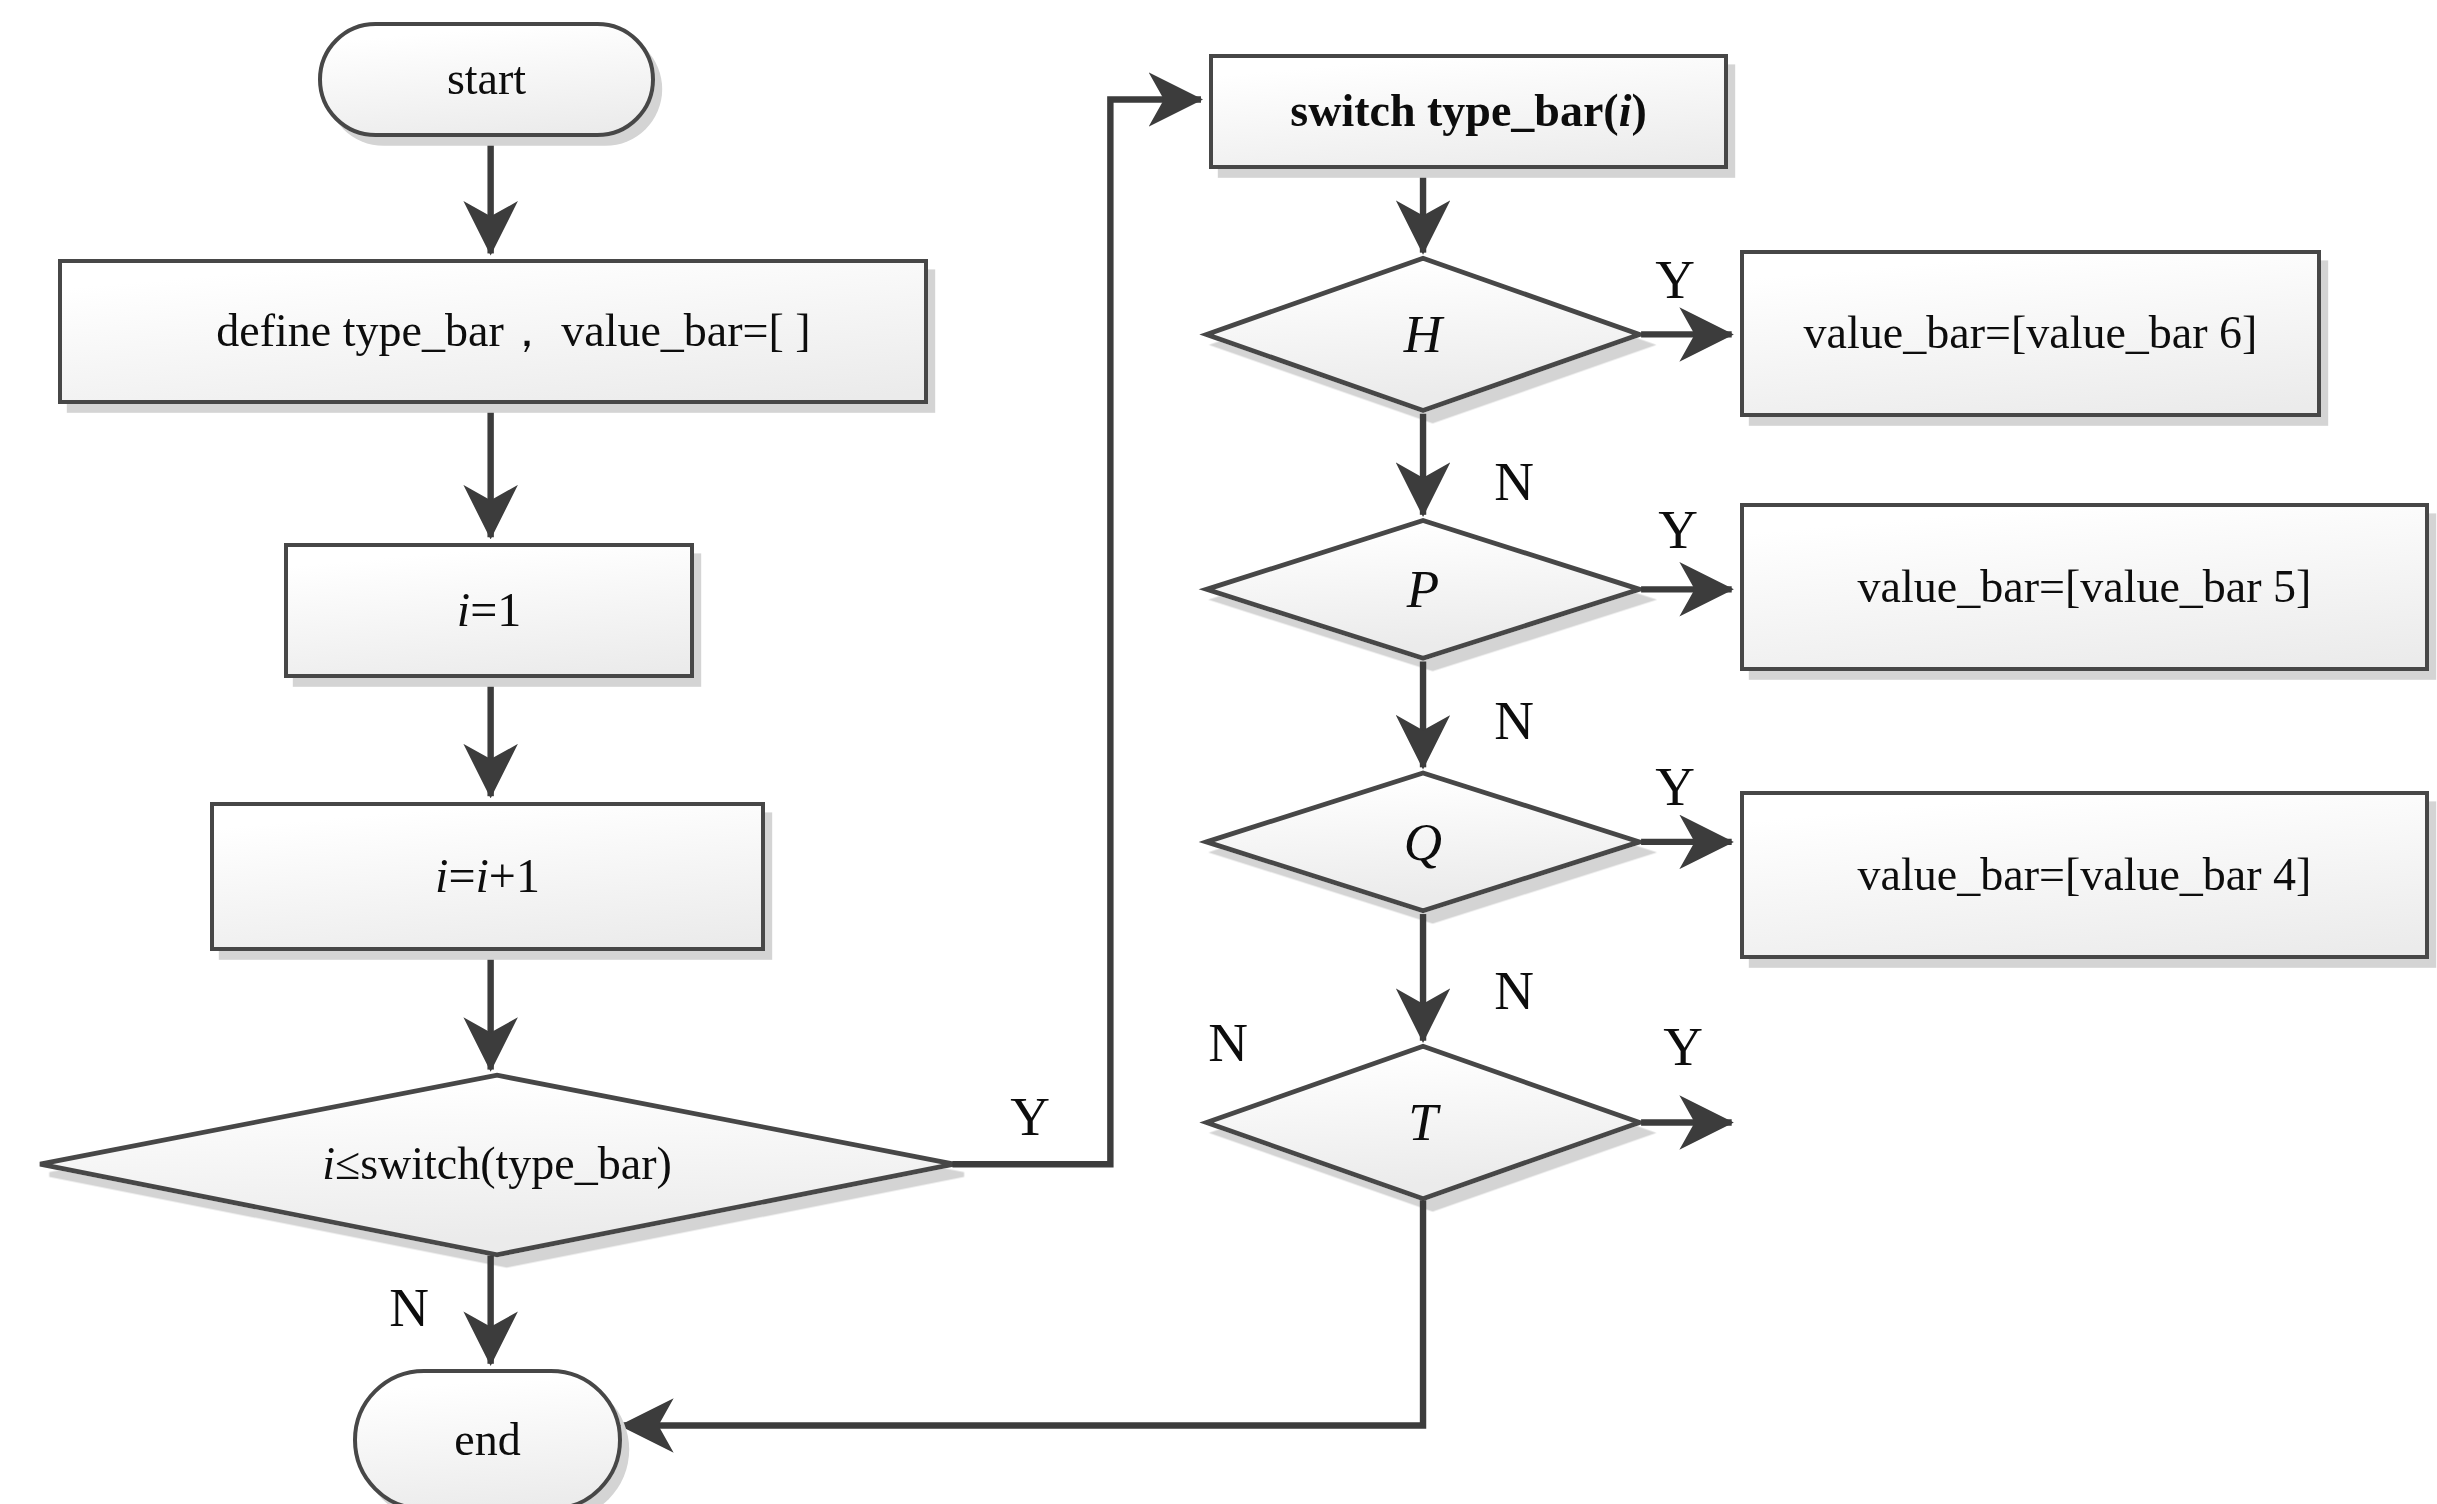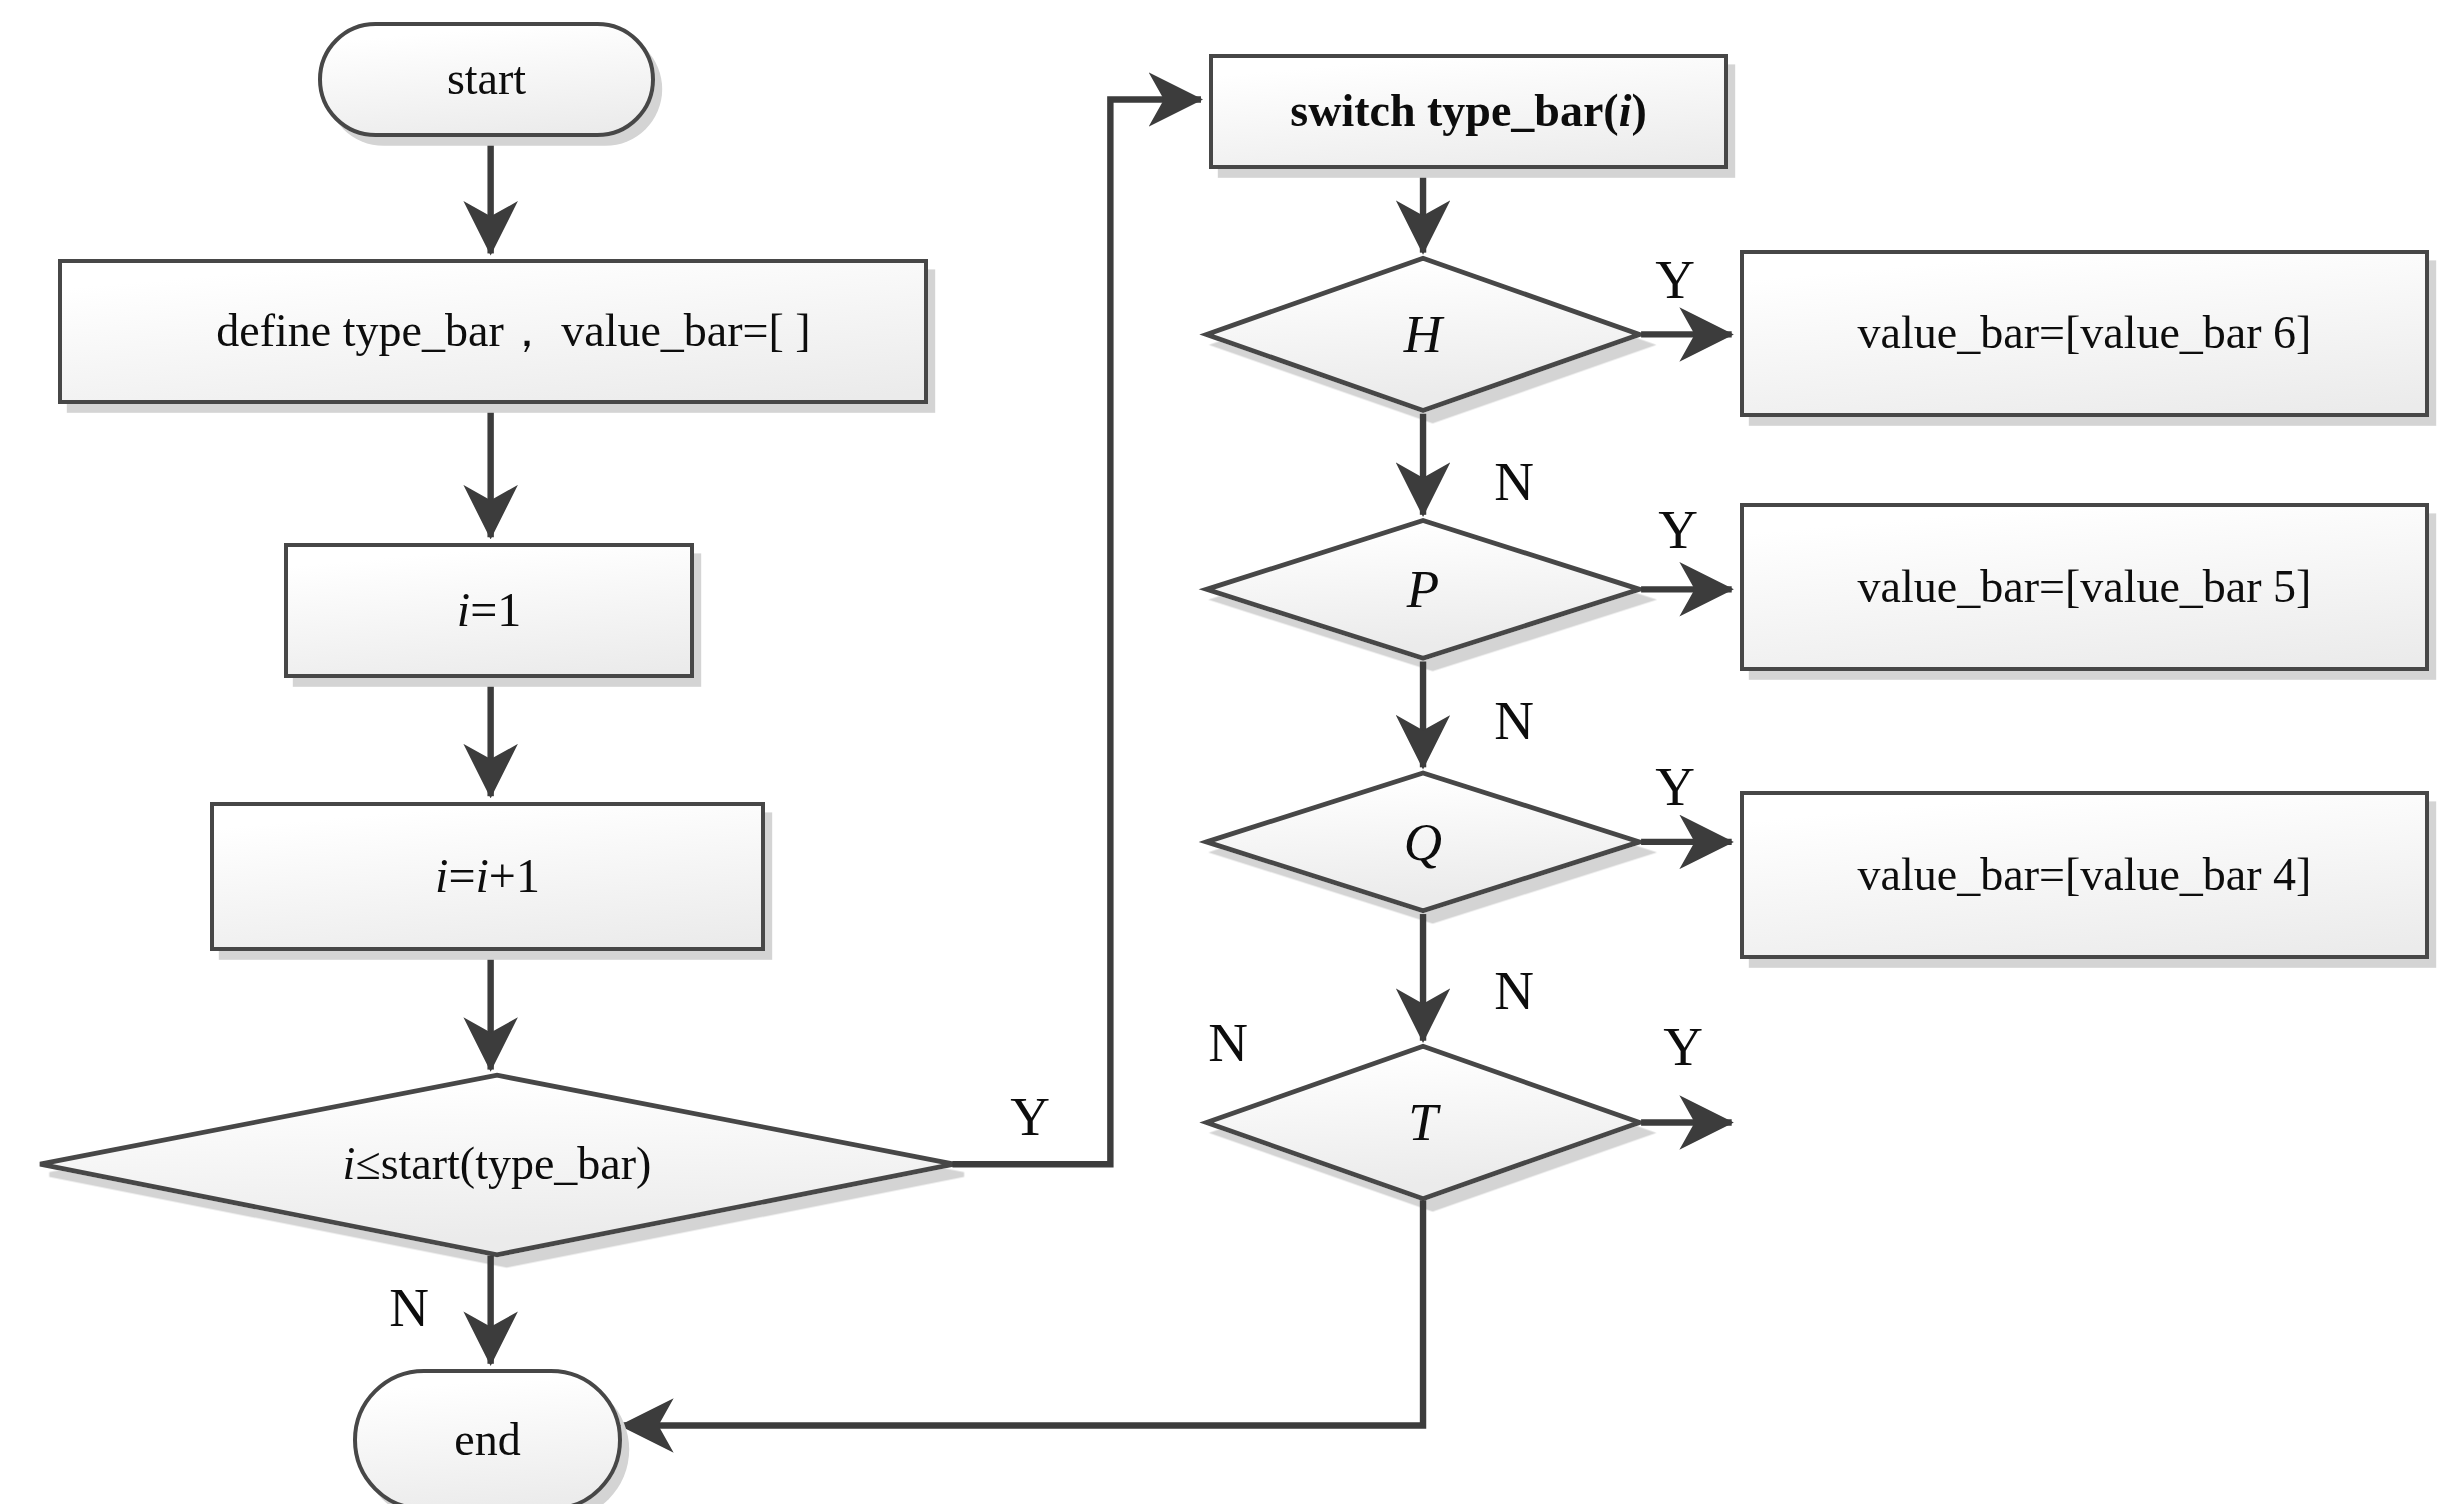--- a/index.html
+++ b/index.html
@@ -97,30 +97,30 @@
   <div class="node pill" style="left:318px;top:21.6px;width:337px;height:115px;">start</div>
 
   <div class="node" style="left:58px;top:259px;width:870px;height:145px;padding-left:41px;">define type_bar， value_bar=[ ]</div>
 
   <div class="node" style="left:284px;top:543px;width:410px;height:135px;font-size:48px;"><span class="it">i</span><span>=1</span></div>
 
   <div class="node" style="left:210px;top:802px;width:555px;height:149px;font-size:48px;"><span class="it">i</span><span>=</span><span class="it">i</span><span>+1</span></div>
 
   <div class="node" style="left:1209px;top:54px;width:519px;height:115px;font-weight:bold;"><span>switch type_bar(</span><span class="it">i</span><span>)</span></div>
 
-  <div class="node" style="left:1740px;top:250px;width:689px;height:167px;">value_bar=[value_bar 6]</div>
+  <div class="node" style="left:1740px;top:250px;width:581px;height:167px;">value_bar=[value_bar 6]</div>
 
   <div class="node" style="left:1740px;top:503px;width:689px;height:168px;">value_bar=[value_bar 5]</div>
 
   <div class="node" style="left:1740px;top:756px;width:689px;height:168px;margin-top:35px;">value_bar=[value_bar 4]</div>
 
 
   <div class="node pill" style="left:353px;top:1369px;width:269px;height:142px;">end</div>
 
-  <div class="lbl" style="left:497px;top:1164px;"><span class="it">i</span><span>≤start(type_bar)</span></div>
+  <div class="lbl" style="left:497px;top:1164px;"><span class="it">i</span><span>≤switch(type_bar)</span></div>
   <div class="lbl case-letter" style="left:1423px;top:334px;"><span class="it">H</span></div>
   <div class="lbl case-letter" style="left:1423px;top:589px;"><span class="it">P</span></div>
   <div class="lbl case-letter" style="left:1423px;top:842px;"><span class="it">Q</span></div>
   <div class="lbl case-letter" style="left:1423px;top:1122px;"><span class="it">T</span></div>
 
   <div class="lbl branch" style="left:1030px;top:1116px;">Y</div>
   <div class="lbl branch" style="left:409px;top:1307px;">N</div>
 
   <div class="lbl branch" style="left:1675px;top:279px;">Y</div>
   <div class="lbl branch" style="left:1514px;top:481px;">N</div>

